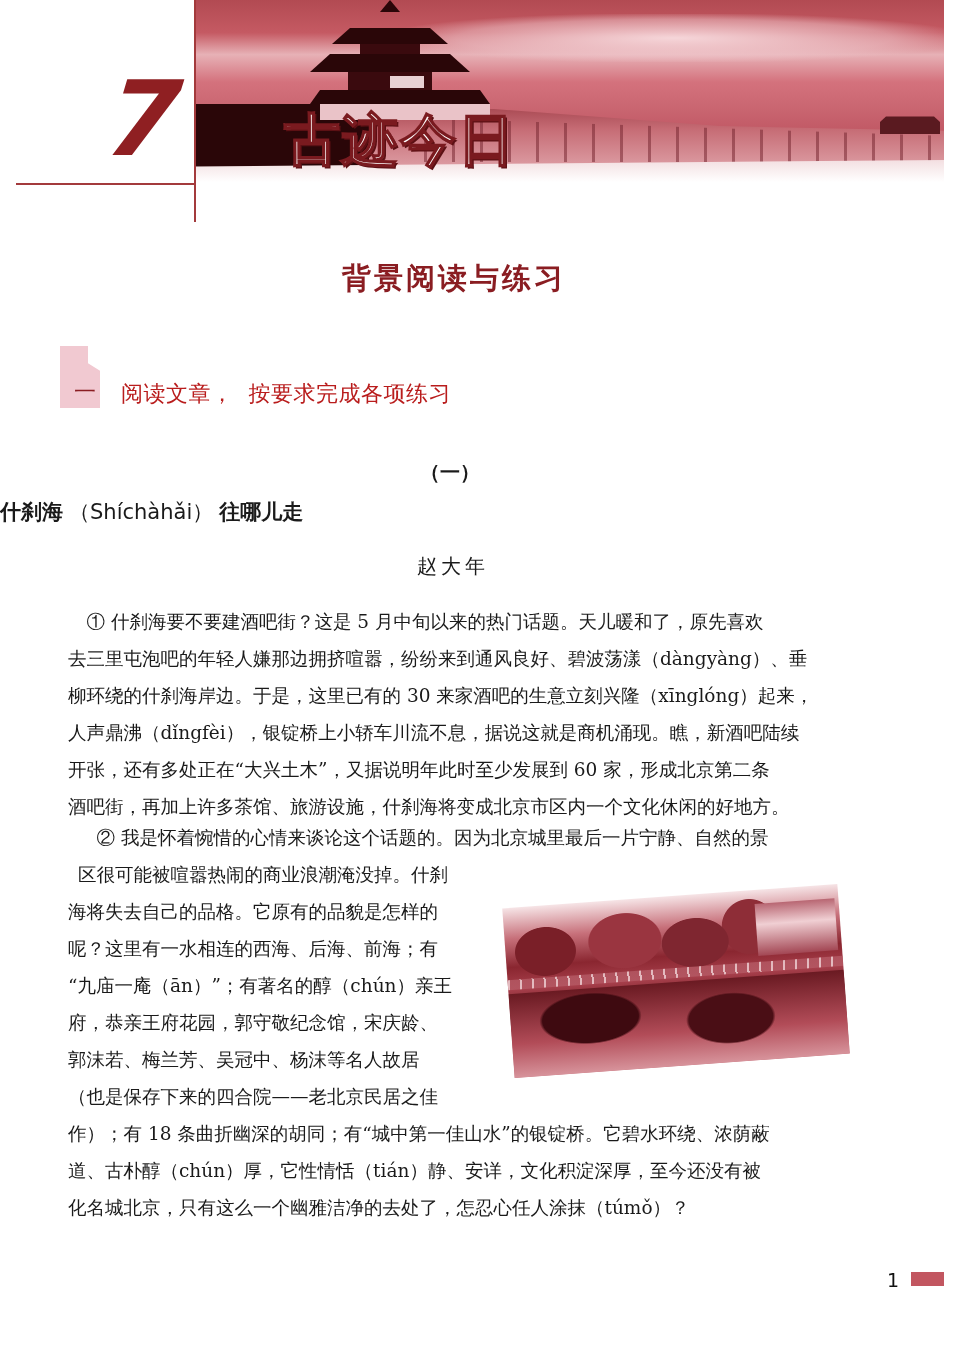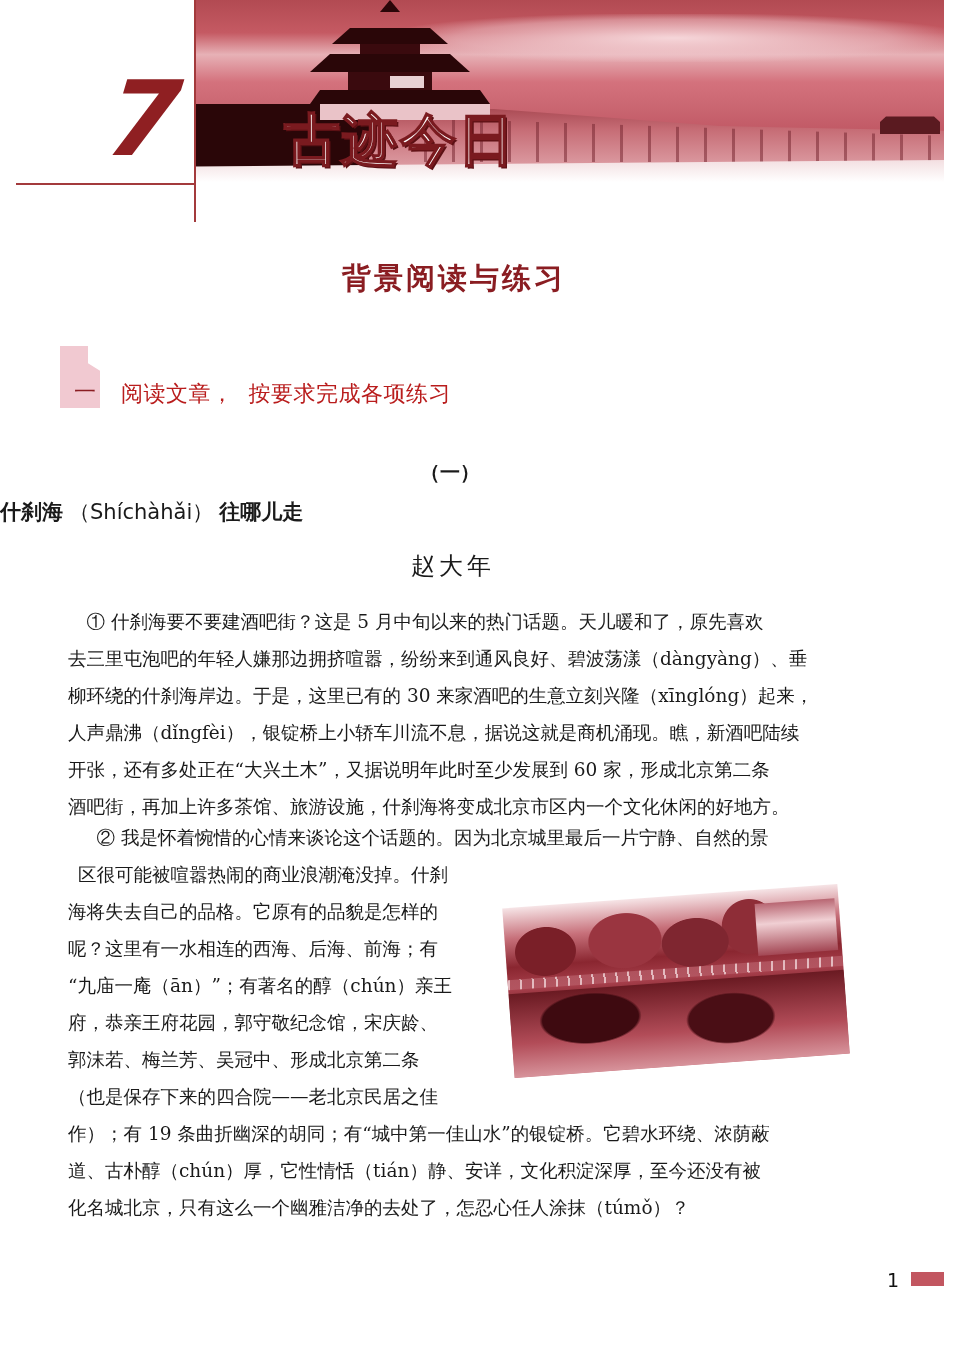--- a/index.html
+++ b/index.html
@@ -166,21 +166,21 @@
       line-height: 32px;
       color: #1a1a1a;
     }
     .article-title .zh { font-weight: bold; }
     .article-title .py { font-weight: normal; padding: 0 6px; }
     .article-author {
       position: absolute;
       left: 0; top: 551px; width: 906px;
       text-align: center;
       font-family: "DejaVu Serif", "Liberation Serif", serif;
-      font-size: 24px;
+      font-size: 20px;
       letter-spacing: 4px;
       line-height: 30px;
       color: #1a1a1a;
     }
 
     
     .para {
       position: absolute;
       font-family: "DejaVu Serif", "Liberation Serif", serif;
       font-size: 18.5px;
@@ -300,31 +300,31 @@
 <div class="para p2-full">
   <span class="line">　② 我是怀着惋惜的心情来谈论这个话题的。因为北京城里最后一片宁静、自然的景</span>
   <span class="line">区很可能被喧嚣热闹的商业浪潮淹没掉。什刹</span>
 </div>
 
 <div class="para p2-narrow">
   <span class="line">海将失去自己的品格。它原有的品貌是怎样的</span>
   <span class="line">呢？这里有一水相连的西海、后海、前海；有</span>
   <span class="line">“九庙一庵（ān）”；有著名的醇（chún）亲王</span>
   <span class="line">府，恭亲王府花园，郭守敬纪念馆，宋庆龄、</span>
-  <span class="line">郭沫若、梅兰芳、吴冠中、形成北京第二条</span>
+  <span class="line">郭沫若、梅兰芳、吴冠中、杨沫等名人故居</span>
   <span class="line">（也是保存下来的四合院——老北京民居之佳</span>
 </div>
 
 <div class="photo">
   <div class="trees"></div>
   <div class="building"></div>
   <div class="railing"></div>
   <div class="water"></div>
 </div>
 
 <div class="para p2-rest">
-  <span class="line">作）；有 19 条曲折幽深的胡同；有“城中第一佳山水”的银锭桥。它碧水环绕、浓荫蔽</span>
+  <span class="line">作）；有 18 条曲折幽深的胡同；有“城中第一佳山水”的银锭桥。它碧水环绕、浓荫蔽</span>
   <span class="line">道、古朴醇（chún）厚，它性情恬（tián）静、安详，文化积淀深厚，至今还没有被</span>
   <span class="line">化名城北京，只有这么一个幽雅洁净的去处了，怎忍心任人涂抹（túmǒ）？</span>
 </div>
 
 <div class="page-number">1</div>
 <div class="page-tab"></div>
 
 </body></html>

